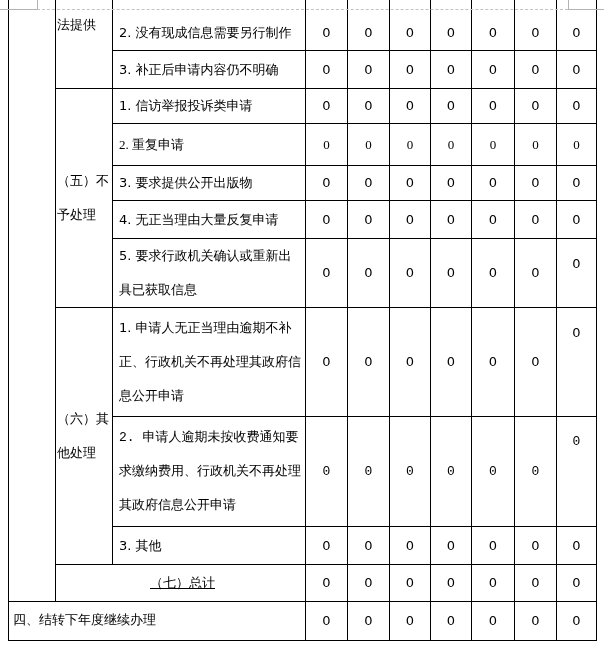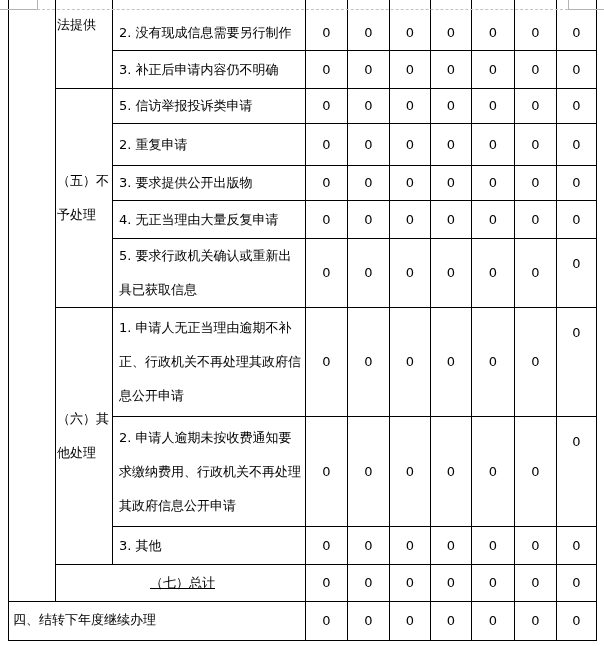--- a/index.html
+++ b/index.html
@@ -69,26 +69,26 @@
     padding-left: 4px;
     font-family: Liberation Mono, monospace;
   }
   
   tr.rcut td.c3, tr.rcut td.val { vertical-align: top; padding-top: 16px; }
 
   
   tr.r1  { height: 48px; }
   tr.r2  { height: 38px; padding-left: 44px; }
   tr.r3  { height: 34px; }
-  tr.r4  { height: 42px; }
+  tr.r4  { height: 42px; font-family: Liberation Serif, serif; }
   tr.r5  { height: 31px; }
   tr.r6  { height: 38px; padding-left: 28px; }
   tr.r7  { height: 64px; }
   tr.r8  { height: 109px; }
-  tr.r9  { height: 110px; }
+  tr.r9  { height: 110px; font-family: Liberation Mono, monospace; }
   tr.r10 { height: 38px; }
   tr.r11 { height: 36px; }
   tr.r12 { height: 39px; }
 
   
   .pb-dashed {
     position: absolute;
     top: 9px; left: 37px; width: 531px; height: 0;
     border-top: 1px dashed #c3c3c3;
     z-index: 5;
@@ -157,21 +157,21 @@
       <td class="val">0</td>
       <td class="val">0</td>
       <td class="val">0</td>
       <td class="val">0</td>
       <td class="val">0</td>
       <td class="val">0</td>
     </tr>
 
     <tr class="r3">
       <td class="c2" rowspan="5">（五）不予处理</td>
-      <td class="c3">5. 信访举报投诉类申请</td>
+      <td class="c3">1. 信访举报投诉类申请</td>
       <td class="val">0</td>
       <td class="val">0</td>
       <td class="val">0</td>
       <td class="val">0</td>
       <td class="val">0</td>
       <td class="val">0</td>
       <td class="val">0</td>
     </tr>
 
     <tr class="r4">

